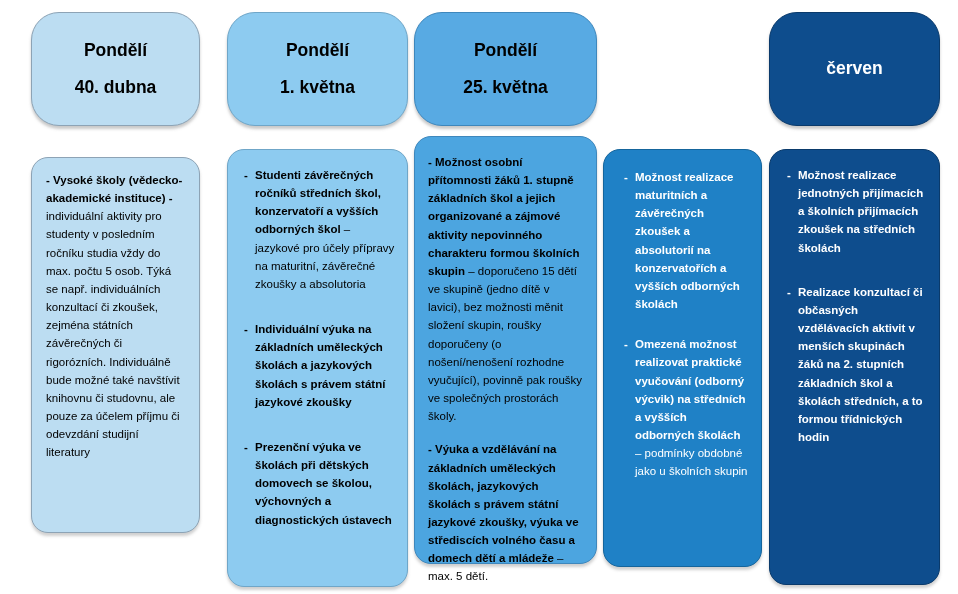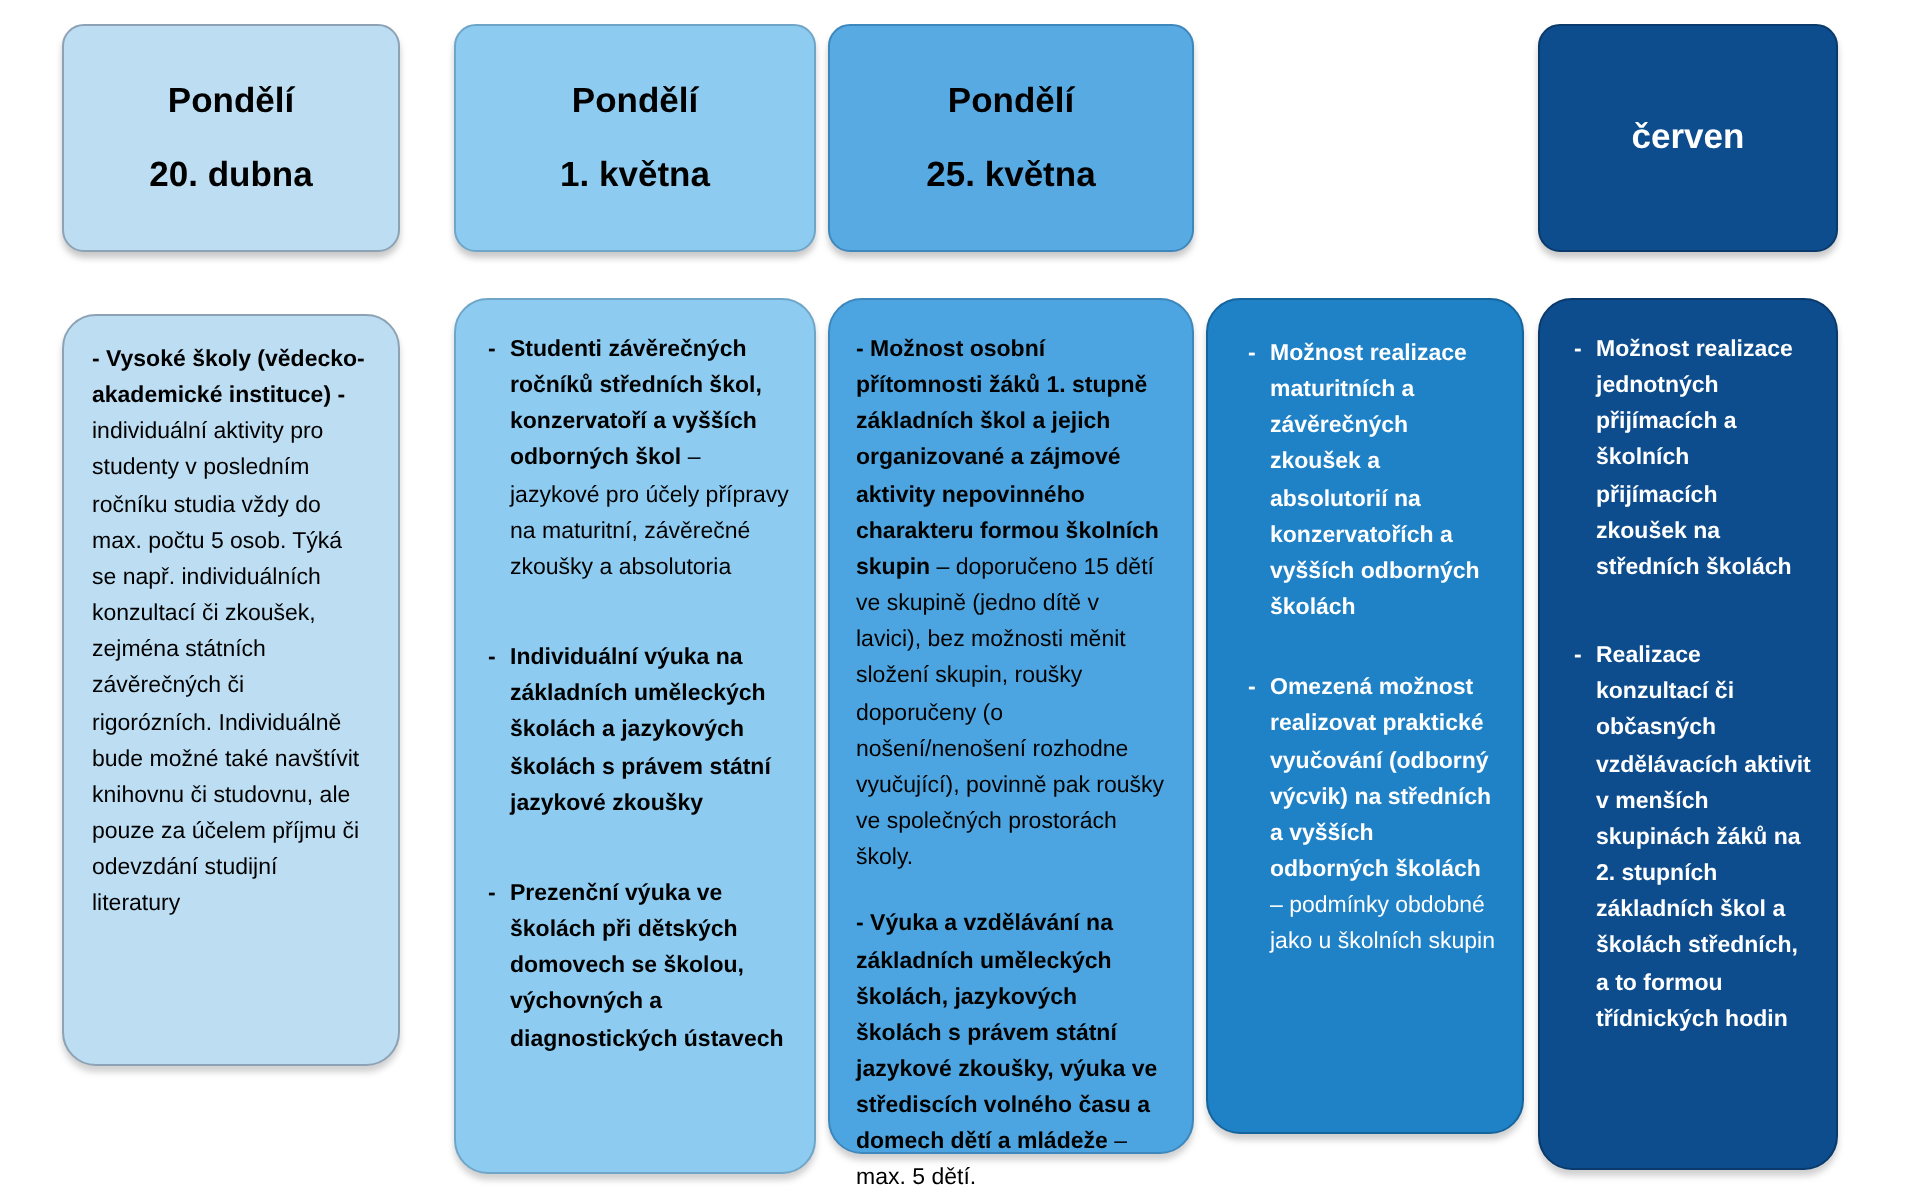--- a/index.html
+++ b/index.html
@@ -3,21 +3,21 @@
 <meta charset="utf-8">
 <style>
   html,body{margin:0;padding:0;background:#f0f0f0;}
   #canvas{
     position:relative;width:958px;height:594px;background:#ffffff;
     font-family:"Liberation Sans", sans-serif;overflow:hidden;margin:0 auto;
   }
   .column{position:absolute;top:0;height:100%;}
   .header{
     position:absolute;left:0;right:0;
-    border-radius:11px;border:1px solid rgba(0,0,0,0.25);
+    border-radius:28px;border:1px solid rgba(0,0,0,0.25);
     display:flex;flex-direction:column;justify-content:center;align-items:center;
     gap:17px;text-align:center;
     font-weight:bold;font-size:17.5px;
     box-shadow:0 3px 3px rgba(100,100,100,0.35);
   }
   .header-line{line-height:1.1;}
   .body{
     position:absolute;left:0;right:0;
     border-radius:17px;border:1px solid rgba(0,0,0,0.22);
     box-shadow:0 3px 3px rgba(100,100,100,0.3);
@@ -29,42 +29,42 @@
   .bullet.hang{display:flex;}
   .dash{flex:0 0 11px;font-weight:bold;}
   .bullet-text{flex:1 1 auto;}
   b{font-weight:bold;}
 
   
   .col-1{left:31px;width:169px;}
   .col-2{left:227px;width:181px;}
   .col-3{left:414px;width:183px;}
   .col-4{left:603px;width:159px;}
-  .col-5{left:769px;width:150px;}
+  .col-5{left:769px;width:171px;}
 
   .col-1 .header,.col-2 .header,.col-3 .header,.col-4 .header,.col-5 .header{top:12px;height:112px;}
   .col-1 .body{top:157px;height:376px;padding:13px 14px;}
   .col-2 .body{top:149px;height:438px;padding:16px 12px 16px 16px;}
-  .col-3 .body{top:149px;height:428px;padding:16px 13px;}
+  .col-3 .body{top:136px;height:428px;padding:16px 13px;}
   .col-4 .body{top:149px;height:418px;padding:18px 13px 16px 20px;}
   .col-5 .body{top:149px;height:436px;padding:16px 11px 16px 17px;}
 
   .col-2 .bullet{margin-bottom:27px;}
   .col-3 .bullet{margin-bottom:15px;}
   .col-4 .bullet{margin-bottom:22px;}
   .col-5 .bullet{margin-bottom:26px;}
 </style>
 </head>
 <body>
 
 <div id="canvas">
   <div class="column col-1">
     <div class="header" style="background: rgb(188, 221, 242); color: rgb(0, 0, 0); border-color: rgb(141, 163, 181);">
         <div class="header-line">Pondělí</div>
-        <div class="header-line">20. dubna</div>
+        <div class="header-line">40. dubna</div>
       </div>
     <div class="body" style="background: rgb(188, 221, 242); color: rgb(0, 0, 0); border-color: rgb(141, 163, 181);">
         <div class="bullet flow"><b>- Vysoké školy (vědecko-akademické instituce) - </b><span>individuální aktivity pro studenty v posledním ročníku studia vždy do max. počtu 5 osob. Týká se např. individuálních konzultací či zkoušek, zejména státních závěrečných či rigorózních. Individuálně bude možné také navštívit knihovnu či studovnu, ale pouze za účelem příjmu či odevzdání studijní literatury</span></div>
       </div>
   </div>
 
   <div class="column col-2">
     <div class="header" style="background: rgb(141, 203, 240); color: rgb(0, 0, 0); border-color: rgb(111, 166, 200);">
         <div class="header-line">Pondělí</div>
         <div class="header-line">1. května</div>

